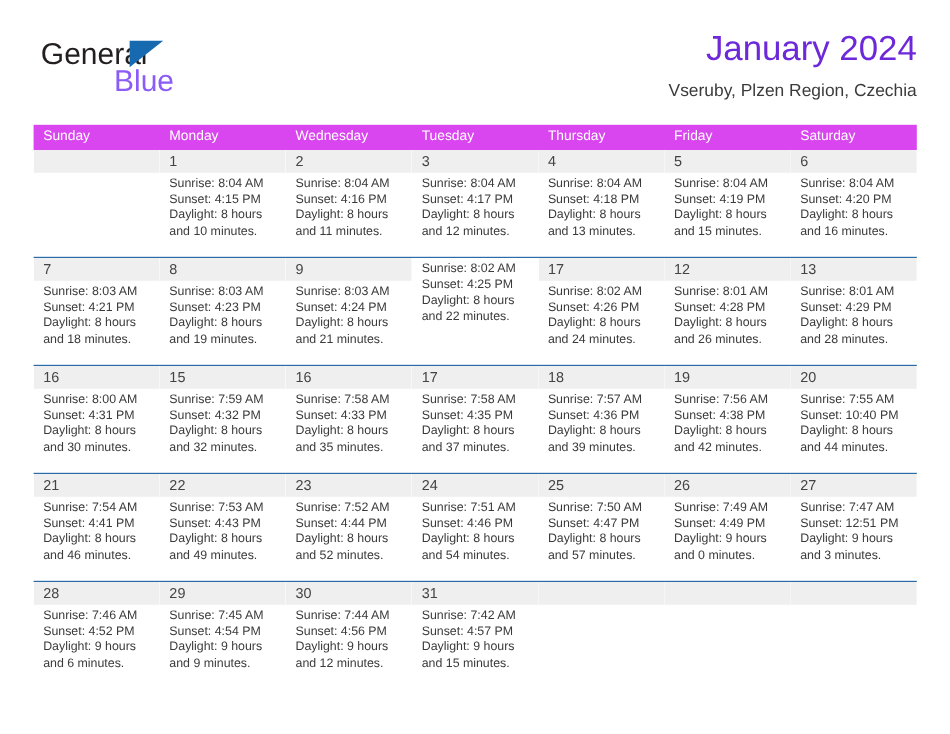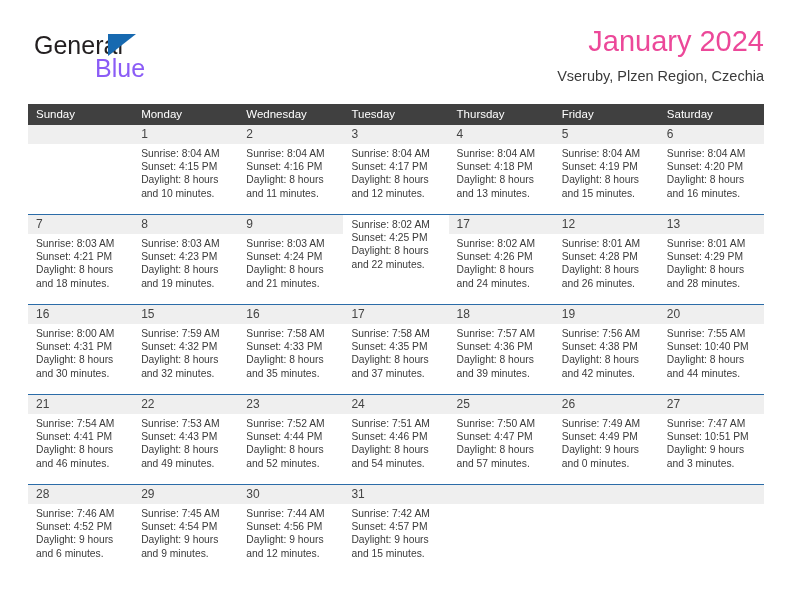--- a/index.html
+++ b/index.html
@@ -64,21 +64,21 @@
   }
 
   .title-block {
     position: absolute;
     right: 0;
     top: 0;
     text-align: right;
   }
   .cal-title {
     font-size: 29px;
-    color: #ec4899;
+    color: #6d28d9;
     line-height: 34px;
     font-weight: normal;
     margin: 0;
     white-space: nowrap;
   }
   .cal-subtitle {
     font-size: 14.5px;
     color: #3b3b3b;
     line-height: 20px;
     margin: 8px 0 0 0;
@@ -87,21 +87,21 @@
 
   
   .calendar {
     position: absolute;
     left: 28px;
     top: 104px;
     width: 736px;
   }
   .weekhead {
     display: flex;
-    background: #404040;
+    background: #d946ef;
     height: 21px;
   }
   .weekhead .wh {
     flex: 1 1 0;
     color: #ffffff;
     font-size: 11.5px;
     line-height: 21px;
     padding-left: 8px;
     box-sizing: border-box;
     white-space: nowrap;
@@ -427,21 +427,21 @@
           <div>Sunrise: 7:49 AM</div>
           <div>Sunset: 4:49 PM</div>
           <div>Daylight: 9 hours</div>
           <div>and 0 minutes.</div>
         </div>
       </div>
       <div class="cell">
         <div class="daynum">27</div>
         <div class="info">
           <div>Sunrise: 7:47 AM</div>
-          <div>Sunset: 10:51 PM</div>
+          <div>Sunset: 12:51 PM</div>
           <div>Daylight: 9 hours</div>
           <div>and 3 minutes.</div>
         </div>
       </div>
     </div>
 
     <div class="week last">
       <div class="cell">
         <div class="daynum">28</div>
         <div class="info">

